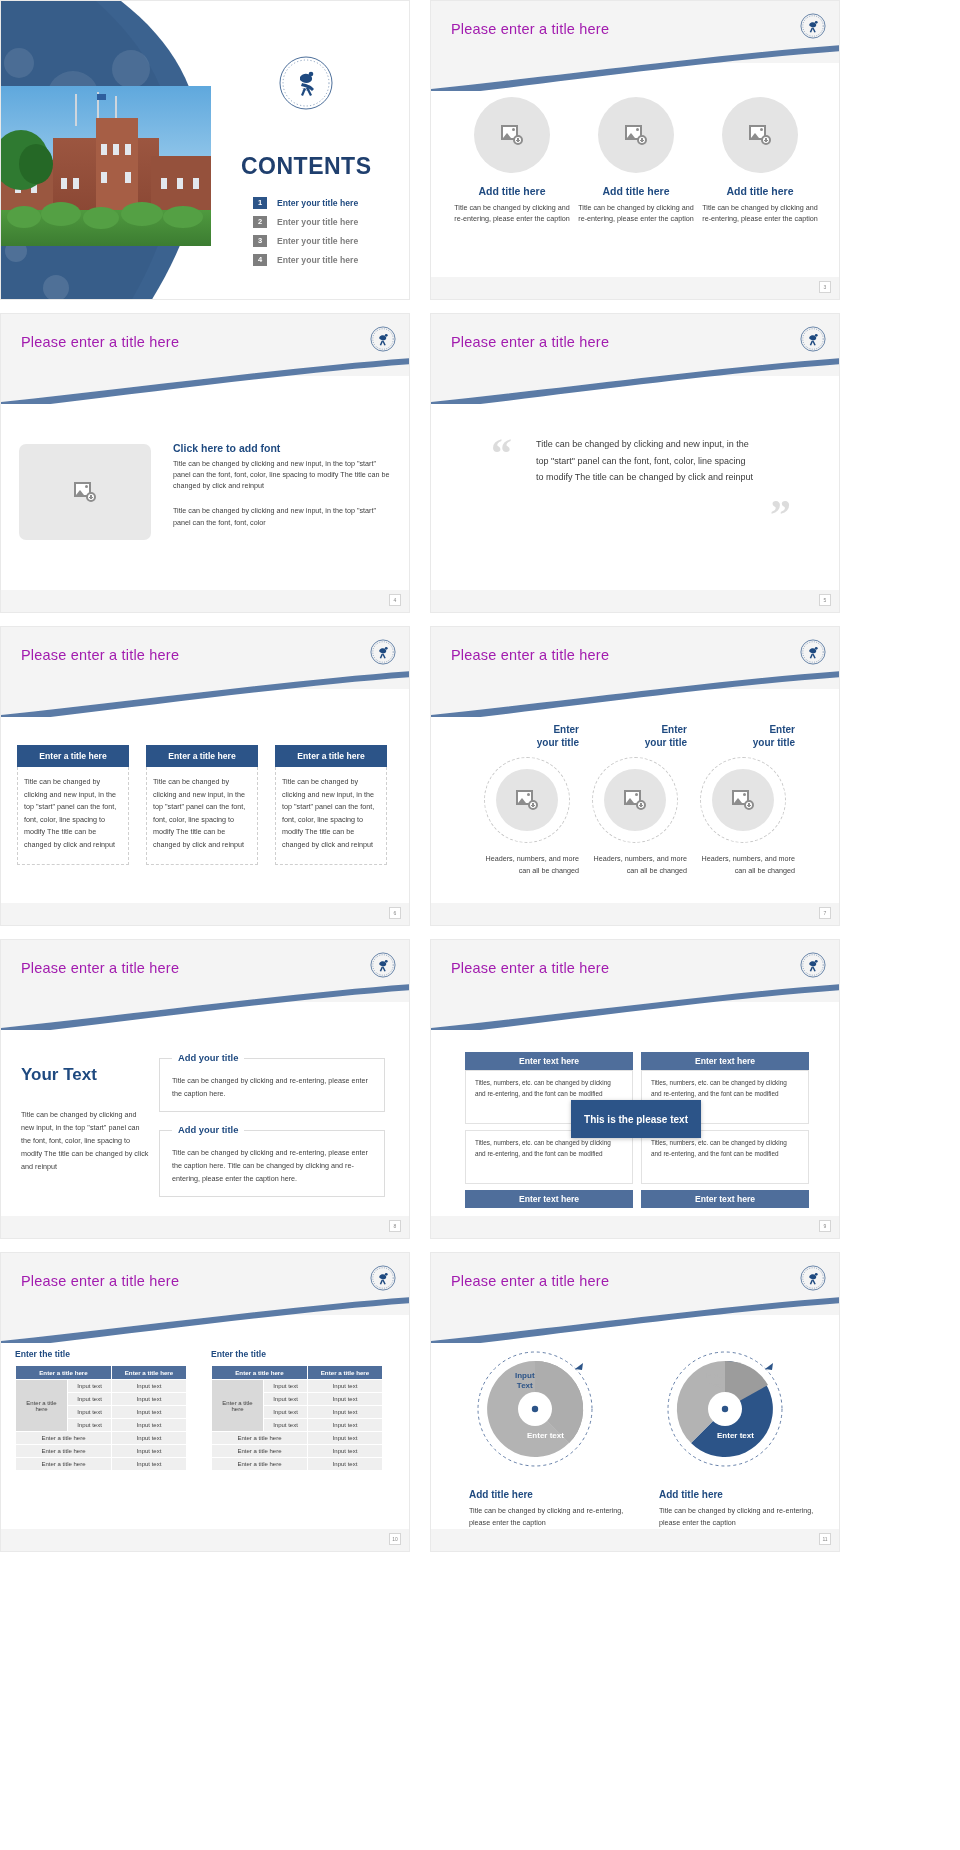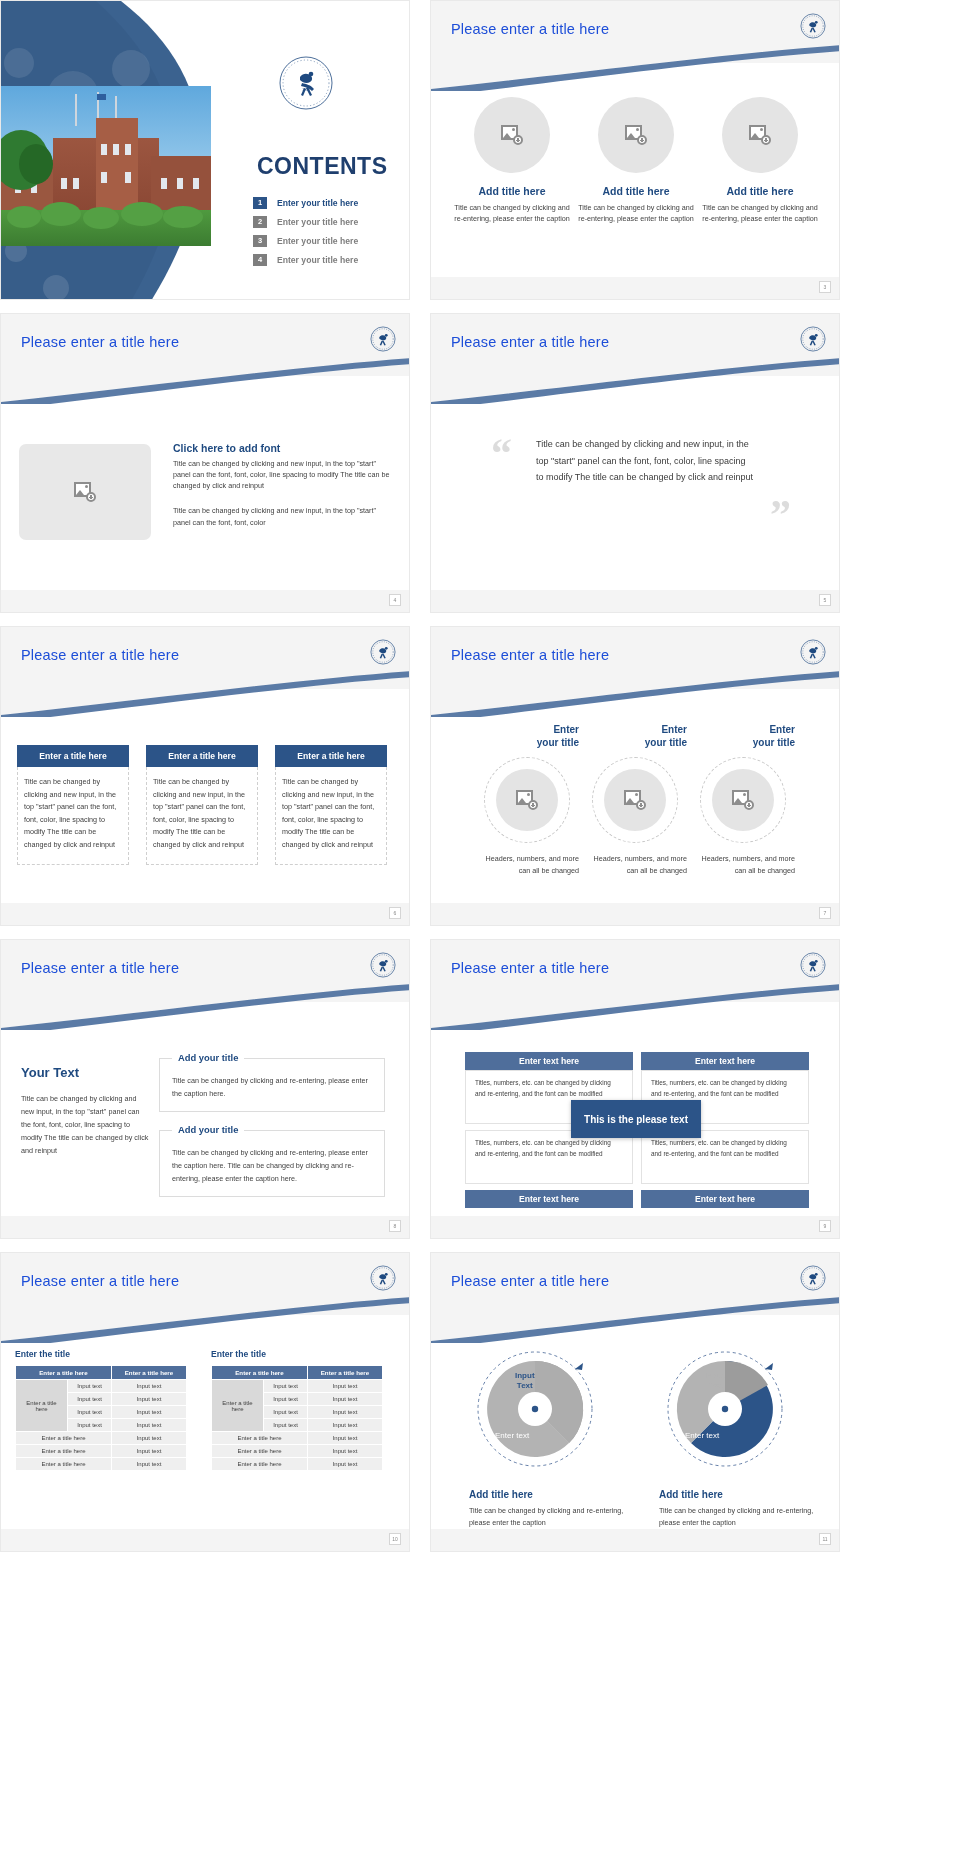--- a/index.html
+++ b/index.html
@@ -31,21 +31,21 @@
   .hdr {
     position: absolute; left: 0; top: 0; width: 100%; height: 62px;
     background: #f4f4f4;
   }
   .hdr-curve {
     position: absolute; left: 0; top: 0; width: 100%; height: 90px;
     overflow: hidden; pointer-events: none;
   }
   .hdr-title {
     position: absolute; left: 20px; top: 20px;
-    font-size: 14.5px; color: #1d4ed8; letter-spacing: .2px;
+    font-size: 14.5px; color: #a21caf; letter-spacing: .2px;
     white-space: nowrap;
   }
   .logo {
     position: absolute; right: 13px; top: 12px;
     width: 26px; height: 26px;
   }
   .pagenum {
     position: absolute; right: 8px; bottom: 6px;
     width: 12px; height: 12px; border: 1px solid #d5d5d5;
     font-size: 5px; color: #8a8a8a; line-height: 11px; text-align: center;
@@ -74,21 +74,21 @@
   .win { position:absolute; width:6px; height:11px; background:#e3e8ee; }
   .tree { position:absolute; border-radius:50%; background:#2f7a31; }
   .hedge { position:absolute; left:0; bottom:0; width:100%; height:36px;
           background: linear-gradient(#4f9a3f, #3c7c31); }
   .hedgeball { position:absolute; border-radius:50%; background:#54a044; }
   .pole { position:absolute; width:1.5px; background:#cfd6dd; }
   .flag { position:absolute; width:9px; height:6px; background:#2e5f9e; }
 
   .cover-logo { position:absolute; left:277px; top:54px; width:56px; height:56px; }
   .contents-title {
-    position:absolute; left:256px; top:152px;
+    position:absolute; left:240px; top:152px;
     font-size: 23px; font-weight: bold; color:#1f3f6e; letter-spacing:.5px;
   }
   .toc { position:absolute; left:252px; top:192px; width:150px; }
   .toc-row { display:flex; align-items:center; height:19px; }
   .toc-num {
     width:14px; height:12px; font-size:7.5px; color:#fff; background:#7e7e7e;
     text-align:center; line-height:12px; margin-right:10px; font-weight:bold;
   }
   .toc-row.active .toc-num { background:#2c5488; }
   .toc-lbl { font-size:8.6px; font-weight:bold; color:#7e7e7e; }
@@ -143,21 +143,21 @@
   
   .s6-col { position:absolute; width:104px; text-align:right; }
   .s6-t { font-size:10px; font-weight:bold; color:#1f4a80; line-height:1.3; }
   .s6-ring { width:86px; height:86px; margin:8px auto 0; border-radius:50%;
       border:1px dashed #c9c9c9; display:flex; align-items:center; justify-content:center; }
   .s6-circ { width:62px; height:62px; }
   .s6-p { font-size:7.2px; color:#3f3f3f; line-height:1.7; margin-top:10px; }
 
   
   .s7-l { position:absolute; left:20px; top:125px; width:128px; }
-  .s7-h { font-size:13px; font-weight:bold; color:#1f4a80; margin-bottom:13px; }
+  .s7-h { font-size:17px; font-weight:bold; color:#1f4a80; margin-bottom:24px; }
   .s7-p { font-size:7.2px; color:#3f3f3f; line-height:1.8; }
   .s7-box { position:absolute; left:158px; width:226px; border:1px solid #dcdcdc; background:#fff; }
   .s7-box .bt { position:absolute; left:12px; top:-7px; background:#fff; padding:0 6px;
        font-size:9.4px; font-weight:bold; color:#1f4a80; }
   .s7-box .bp { font-size:7.2px; color:#3f3f3f; line-height:1.8; padding:16px 12px 10px 12px; }
 
   
   .t8-head { position:absolute; background:#4f6e9b; color:#fff; font-size:8.6px;
       font-weight:bold; text-align:center; padding:4px 0; }
   .t8-cell { position:absolute; background:#fff; border:1px solid #e2e2e2;
@@ -167,21 +167,21 @@
       box-shadow:0 1px 4px rgba(0,0,0,.25); }
 
   
   .tb { position:absolute; border-collapse:collapse; }
   .tb td, .tb th { border:1px solid #ffffff; font-size:6px; color:#3f3f3f;
       padding:3px 4px; text-align:center; background:#efefef; }
   .tb th { background:#4f6e9b; color:#fff; font-size:6.2px; font-weight:bold; }
   .tb td.vh { background:#d9d9d9; }
   .tb-label { position:absolute; font-size:8.6px; font-weight:bold; color:#1f4a80; }
   .d-lab-in { position:absolute; font-size:8px; font-weight:bold; color:#ffffff; text-align:center; line-height:1.2; }
-  .d-lab-out { position:absolute; font-size:8px; font-weight:normal; color:#ffffff; text-align:center; }
+  .d-lab-out { position:absolute; font-size:8px; font-weight:bold; color:#ffffff; text-align:center;margin-left:32px; }
   .d-title { position:absolute; font-size:10px; font-weight:bold; color:#1f4a80; }
   .d-p { position:absolute; font-size:7.2px; color:#3f3f3f; line-height:1.7; width:160px; }
 </style>
 </head>
 <body>
 
 <div class="deck">
 
   <div class="slide cover">
     <div class="cover-shape">

